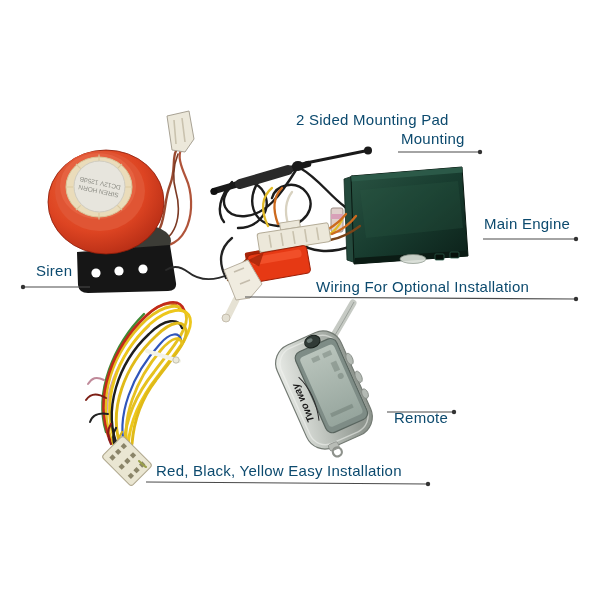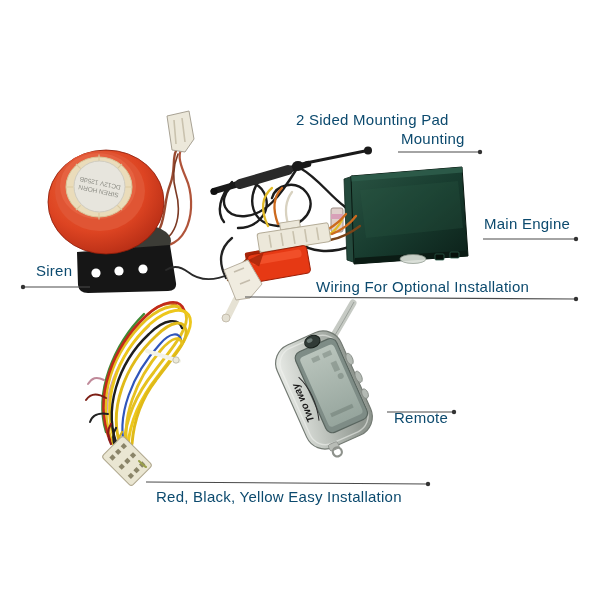--- a/index.html
+++ b/index.html
@@ -259,15 +259,15 @@
     </g>
   </g>
 </svg>
 
 <div class="callout" style="left:296px;top:111px;">2 Sided Mounting Pad</div>
 <div class="callout" style="left:401px;top:130px;">Mounting</div>
 <div class="callout" style="left:484px;top:215px;">Main Engine</div>
 <div class="callout" style="left:36px;top:262px;">Siren</div>
 <div class="callout" style="left:316px;top:278px;">Wiring For Optional Installation</div>
 <div class="callout" style="left:394px;top:385px;margin-top:24px;">Remote</div>
-<div class="callout" style="left:156px;top:462px;margin-top:26px;">Red, Black, Yellow Easy Installation</div>
+<div class="callout" style="left:156px;top:462px;">Red, Black, Yellow Easy Installation</div>
 
 </div>
 
 </body></html>

